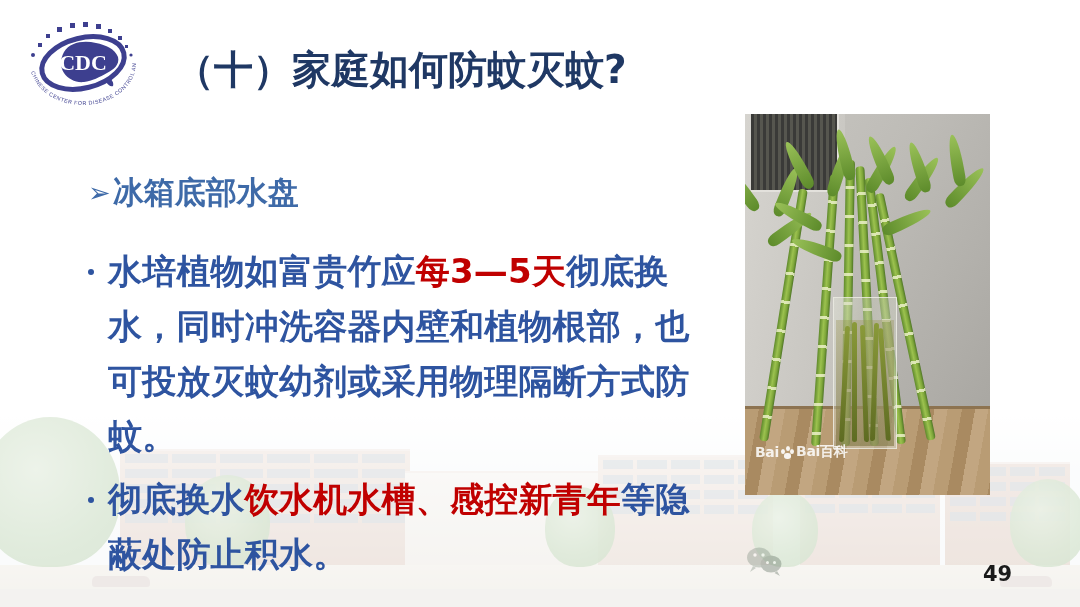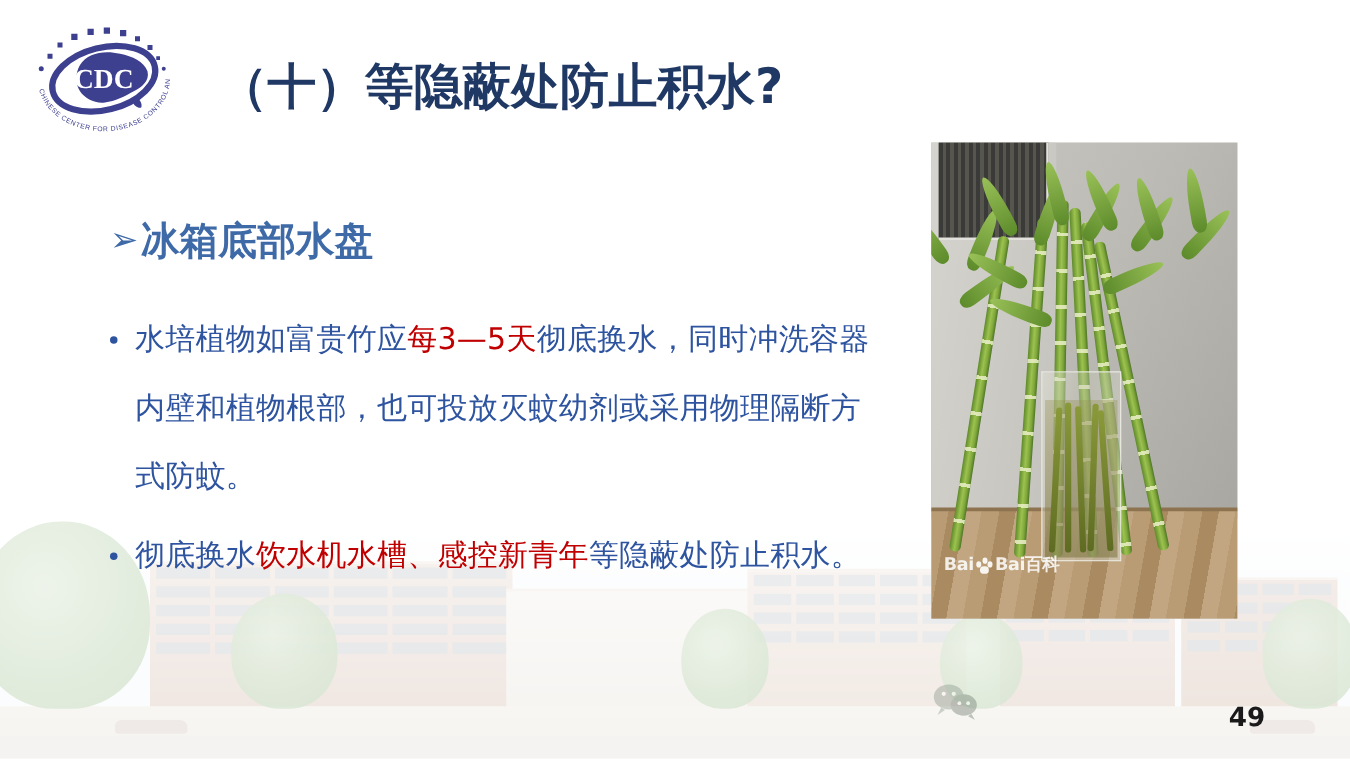--- a/index.html
+++ b/index.html
@@ -108,22 +108,22 @@
 
   
   .body {
     position: absolute;
     left: 84px; top: 244px;
     width: 620px;
   }
   .bullet {
     position: relative;
     padding-left: 24px;
-    font-size: 24px;
-    font-weight: normal;
+    font-size: 34px;
+    font-weight: bold;
     color: #2e54a0;
     line-height: 55px;
     letter-spacing: .2px;
   }
   .bullet + .bullet { margin-top: 8px; }
   .bullet .dot {
     position: absolute;
     left: 4px; top: 25px;
     width: 6px; height: 6px;
     border-radius: 50%;
@@ -427,21 +427,21 @@
       <path d="M96,70 C100,72 102,76 101,79 C99,80 95,78 94,74 Z" fill="#3d3f8f"></path>
 
       <text x="71" y="63" text-anchor="middle" font-family="Liberation Serif, serif" font-size="22" font-weight="bold" fill="#ffffff">CDC</text>
 
       <text font-family="Liberation Sans, sans-serif" font-size="5.4" fill="#3d3f8f" letter-spacing="0.5">
         <textPath href="#ringBot" startOffset="6%">CHINESE CENTER FOR DISEASE CONTROL AND PREVENTION</textPath>
       </text>
     </svg>
   </div>
 
-  <div class="title">（十）等隐蔽处防止积水?</div>
+  <div class="title">（十）家庭如何防蚊灭蚊?</div>
 
   <div class="subhead">
     <span class="arrow">➢</span>
     <span>冰箱底部水盘</span>
   </div>
 
   <div class="body">
     <div class="bullet">
       <span class="dot"></span>
       <span><span>水培植物如富贵竹应</span><span class="hl">每3—5天</span><span>彻底换水，同时冲洗容器内壁和植物根部，也可投放灭蚊幼剂或采用物理隔断方式防蚊。</span></span>

